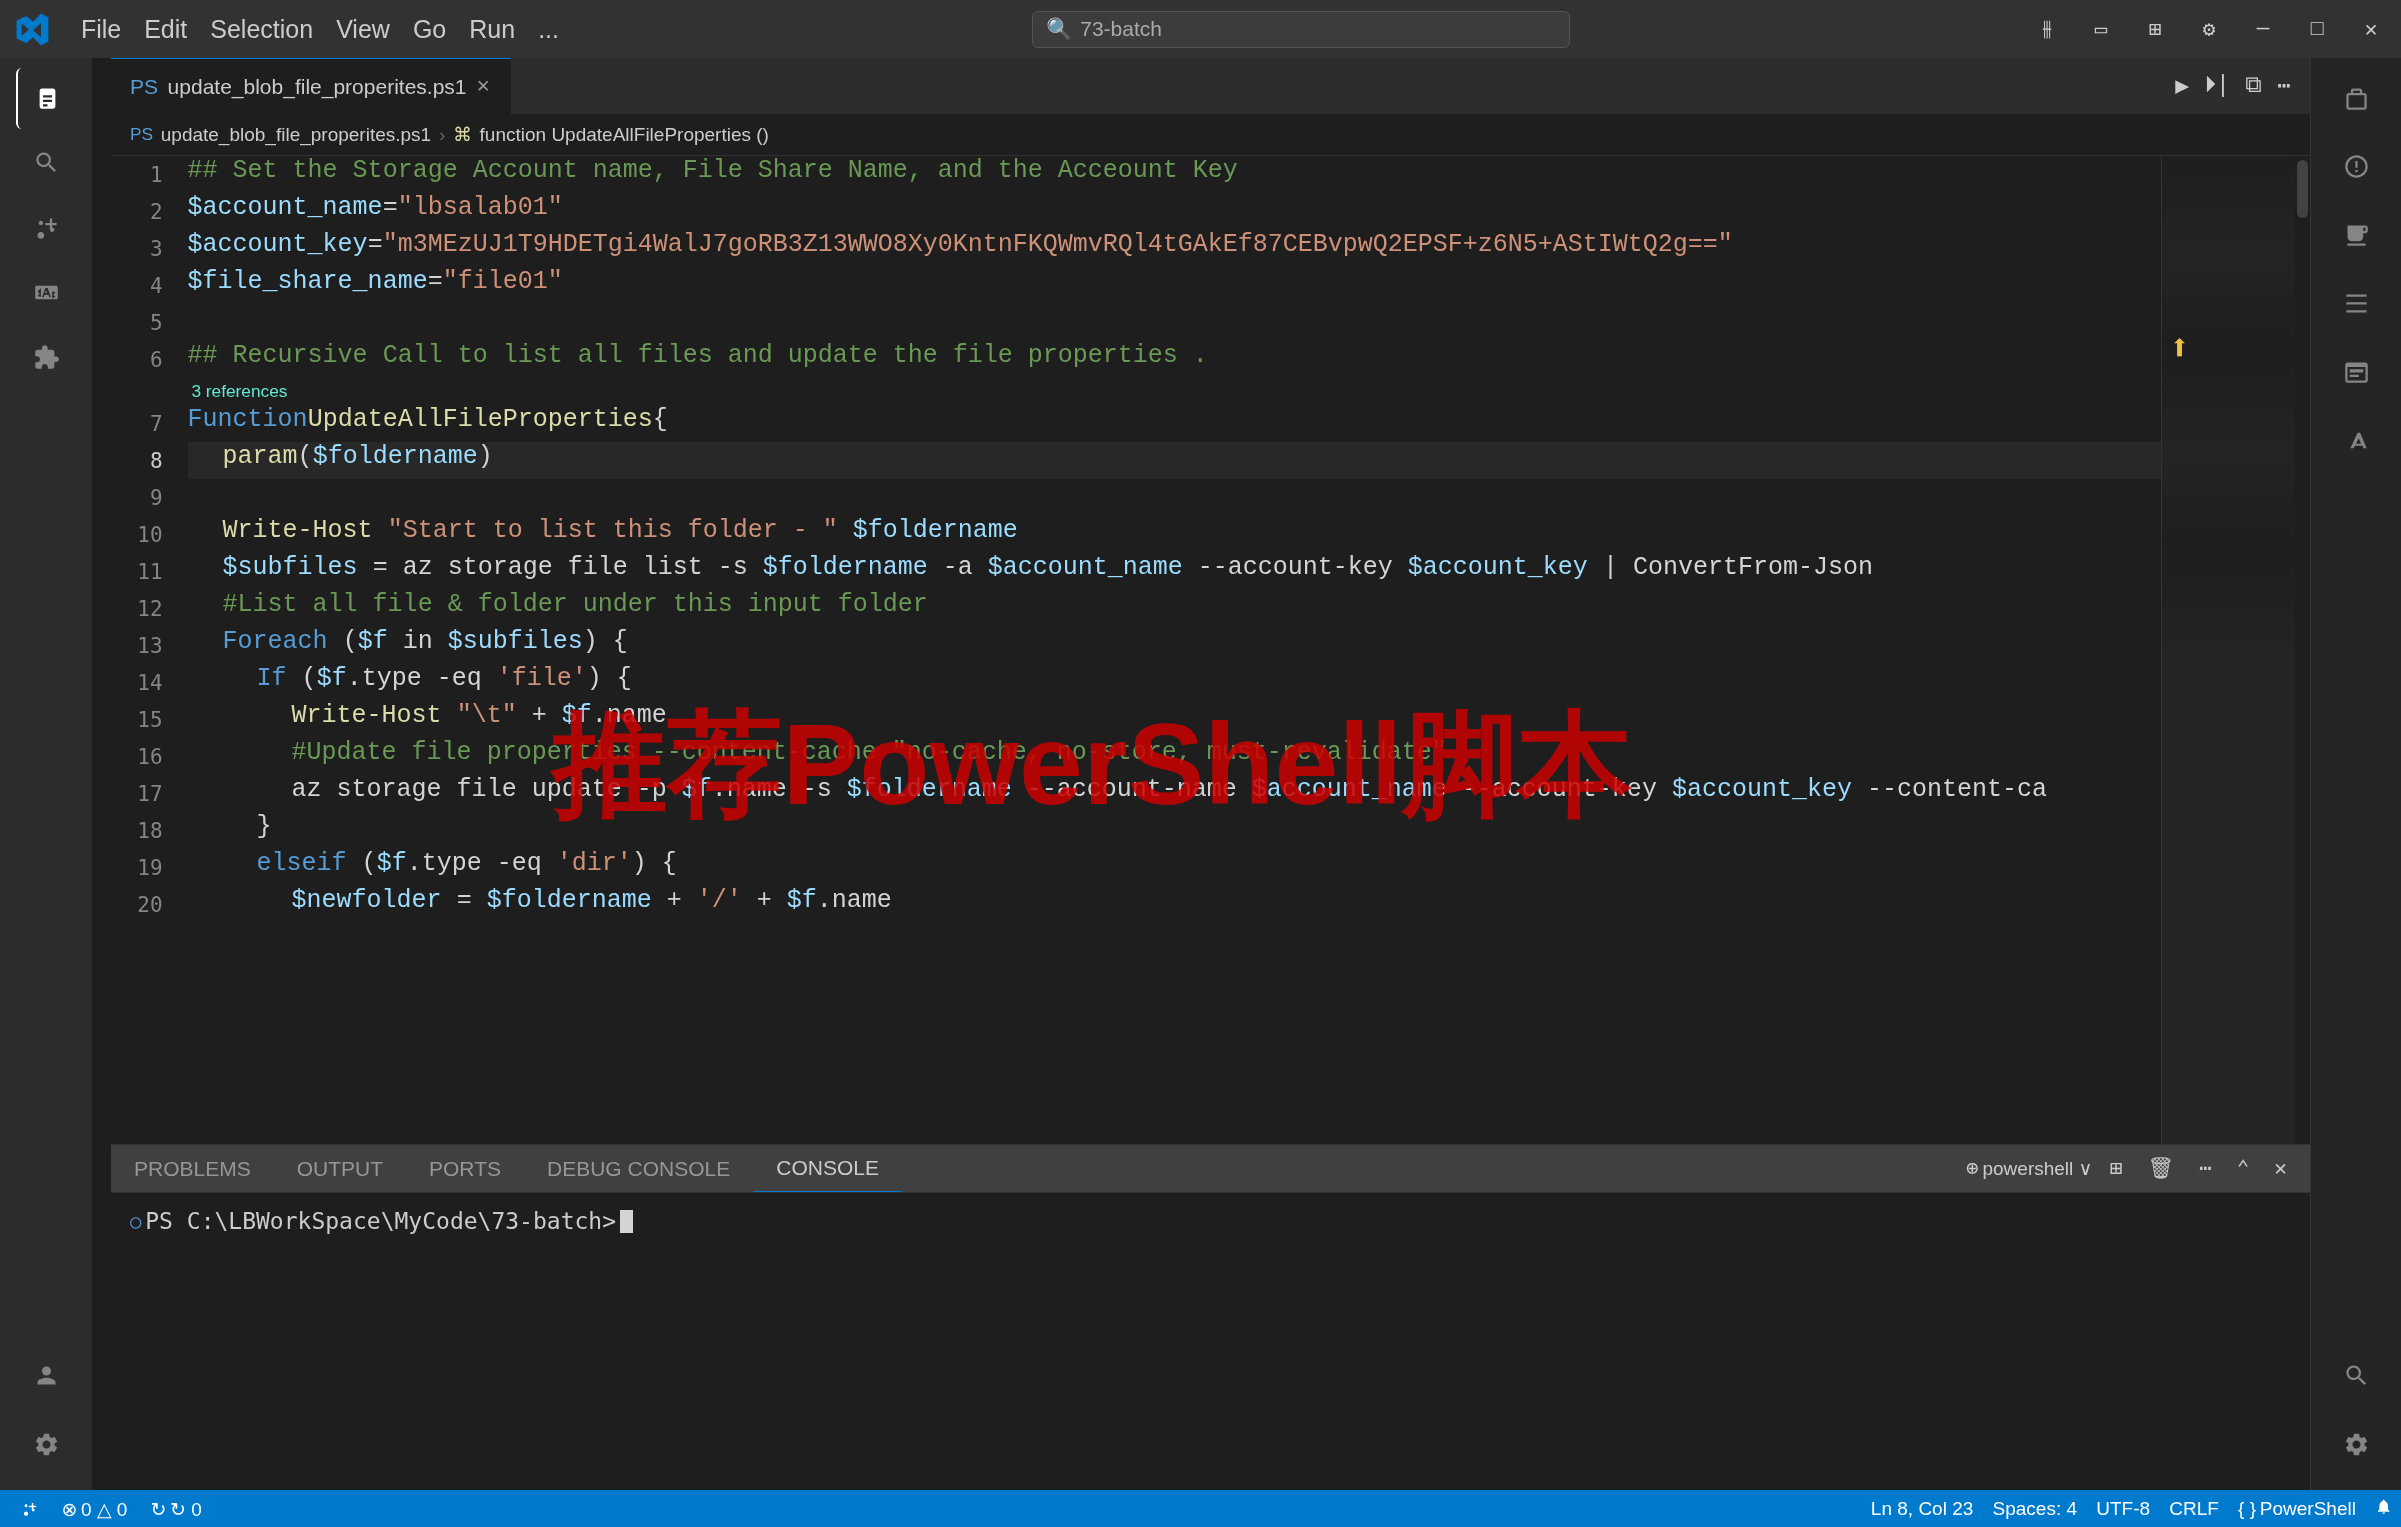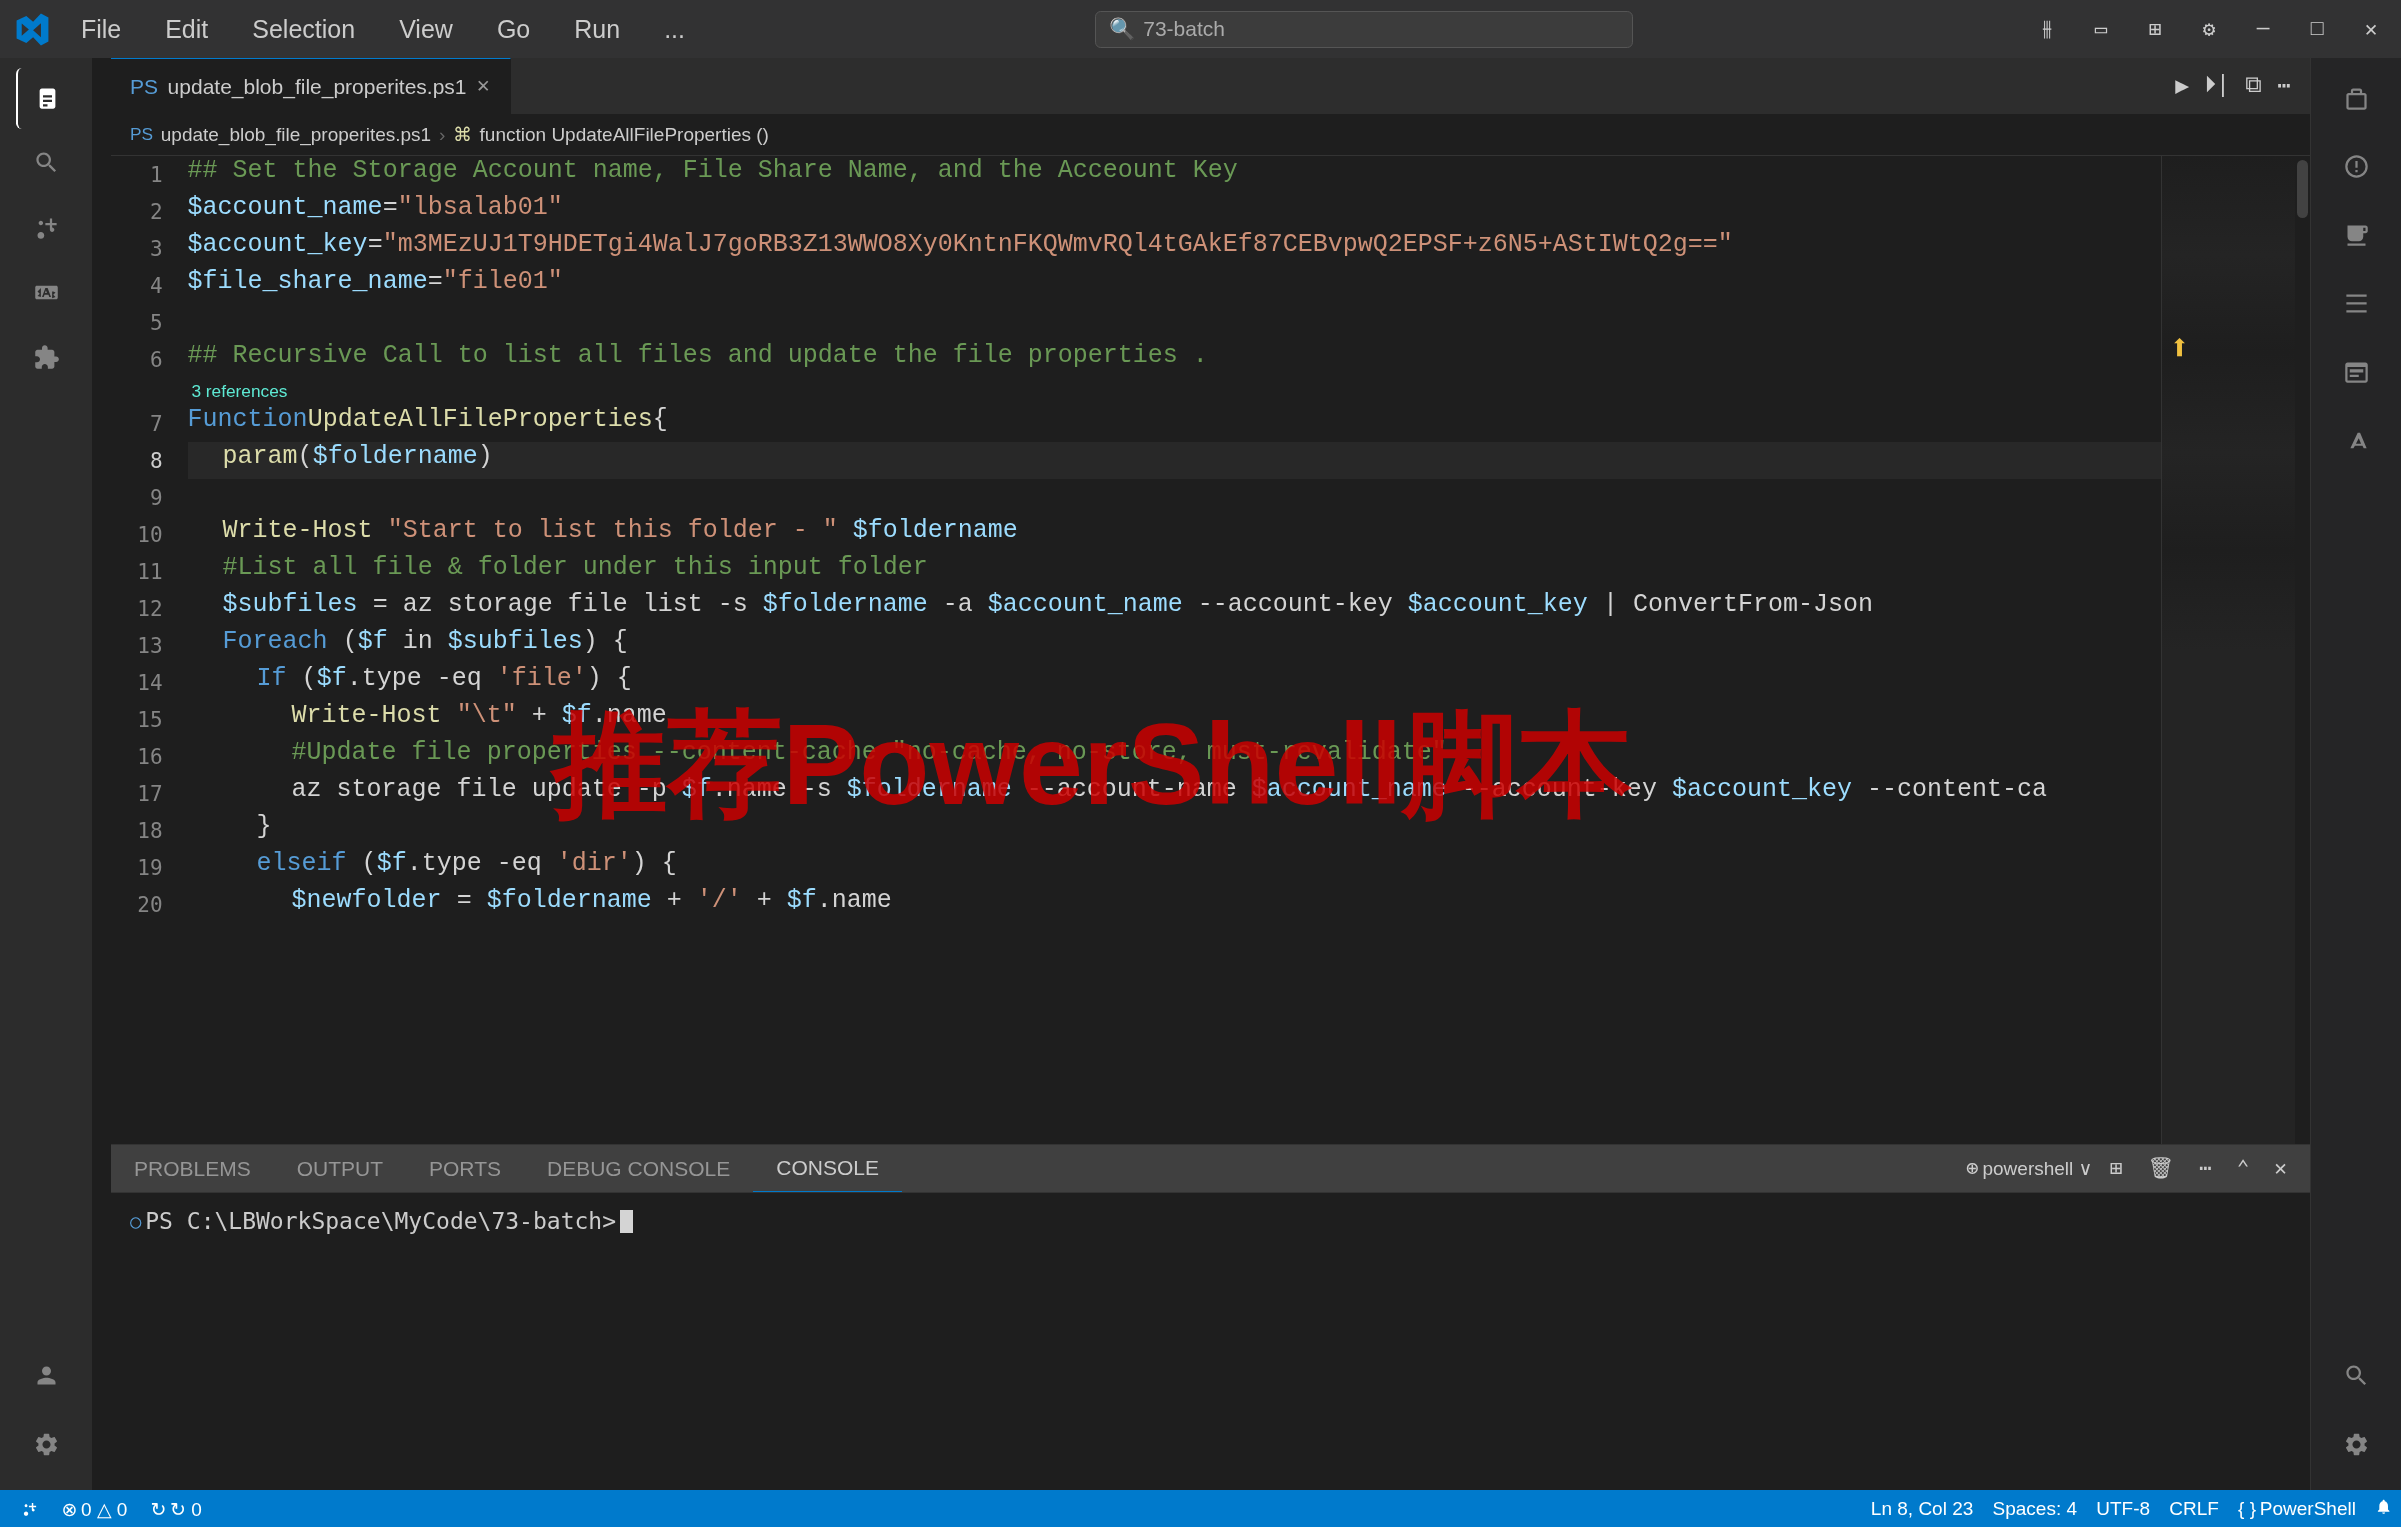--- a/index.html
+++ b/index.html
@@ -23,21 +23,21 @@
       flex-shrink: 0;
     }
     #vscode-logo {
       width: 35px;
       height: 35px;
       margin-right: 19px;
       flex-shrink: 0;
     }
     #menu-bar {
       display: flex;
-      gap: 21px;
+      gap: 0;
       align-items: center;
       flex-shrink: 0;
     }
     .menu-item {
       color: #cccccc;
       font-size: 25px;
       font-family: 'Segoe UI', sans-serif;
       padding: 3.8px 11.5px;
       cursor: pointer;
       border-radius: 3.8px;
@@ -595,25 +595,25 @@
             <span class="plain" style="margin-left:35px;"><span class="fn">param</span><span class="plain">(</span><span class="param">$foldername</span><span class="plain">)</span></span>
           </div>
 
           <div class="code-line">&nbsp;</div>
 
           <div class="code-line">
             <span style="margin-left:35px;"><span class="fn">Write-Host</span><span class="plain"> </span><span class="str">"Start to list this folder - "</span><span class="plain">  </span><span class="var">$foldername</span></span>
           </div>
 
           <div class="code-line">
+            <span style="margin-left:35px;"><span class="var">$subfiles</span><span class="plain"> = az storage file list -s </span><span class="var">$foldername</span><span class="plain"> -a </span><span class="var">$account_name</span><span class="plain"> --account-key </span><span class="var">$account_key</span><span class="plain"> |  ConvertFrom-Json</span></span>
+          </div>
+
+          <div class="code-line">
             <span style="margin-left:35px;" class="comment">#List all file &amp; folder under this input folder</span>
-          </div>
-
-          <div class="code-line">
-            <span style="margin-left:35px;"><span class="var">$subfiles</span><span class="plain"> = az storage file list -s </span><span class="var">$foldername</span><span class="plain"> -a </span><span class="var">$account_name</span><span class="plain"> --account-key </span><span class="var">$account_key</span><span class="plain"> |  ConvertFrom-Json</span></span>
           </div>
 
           <div class="code-line">
             <span style="margin-left:35px;"><span class="kw">Foreach</span><span class="plain"> (</span><span class="var">$f</span><span class="plain"> in </span><span class="var">$subfiles</span><span class="plain">) {</span></span>
           </div>
 
           <div class="code-line">
             <span style="margin-left:69px;"><span class="kw">If</span><span class="plain"> (</span><span class="var">$f</span><span class="plain">.type -eq </span><span class="str">'file'</span><span class="plain">) {</span></span>
           </div>
 

